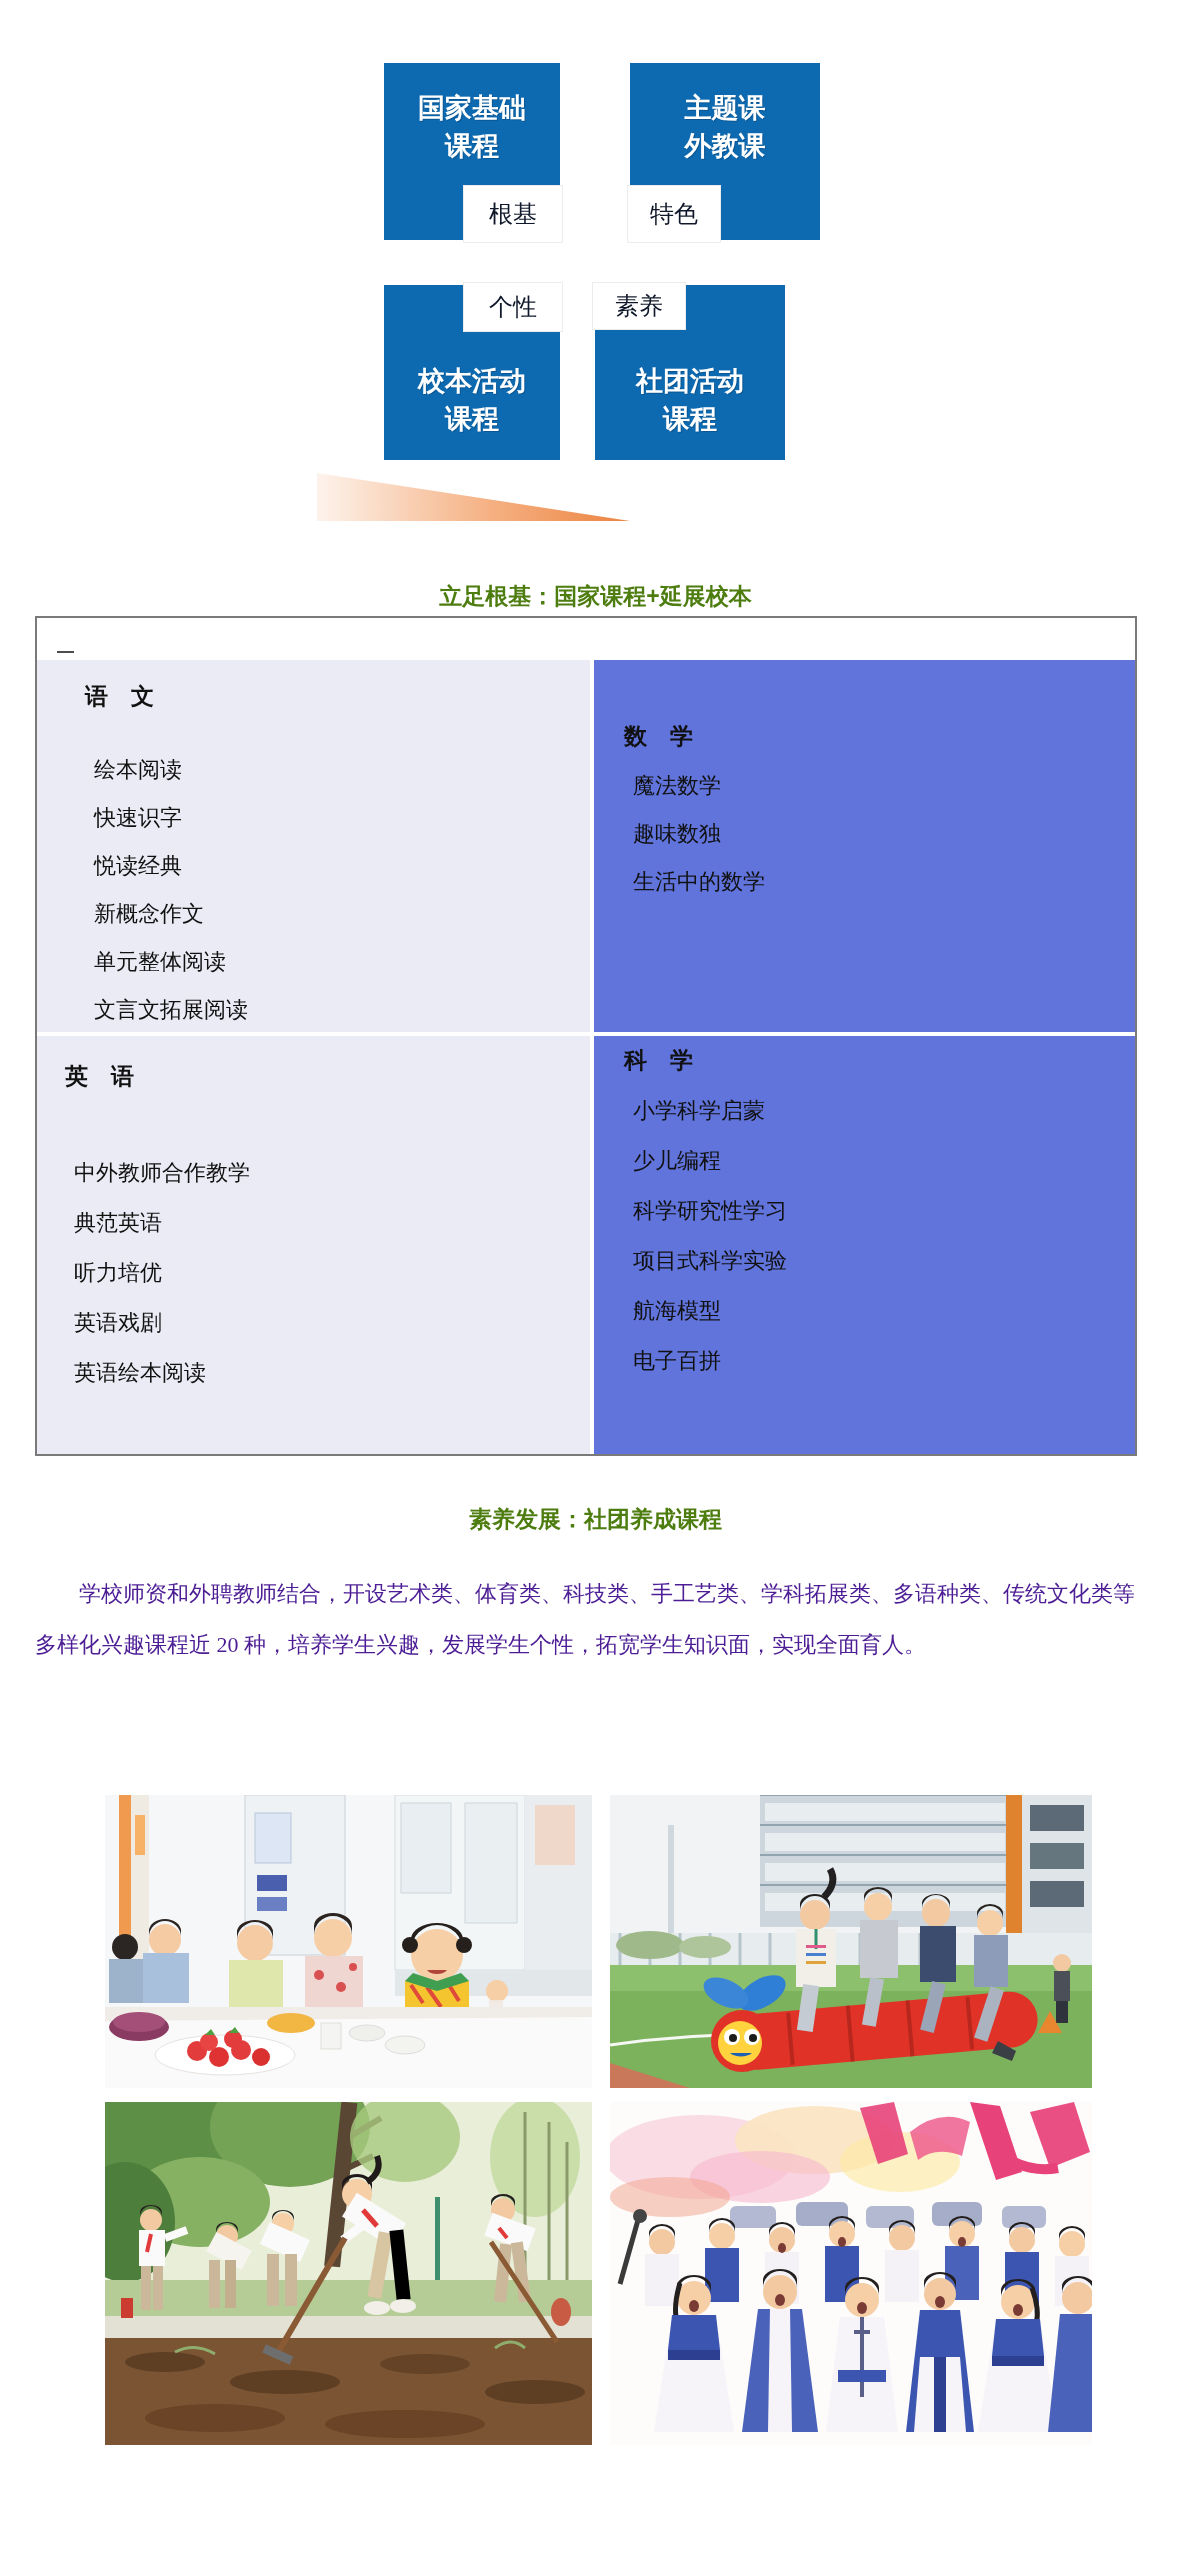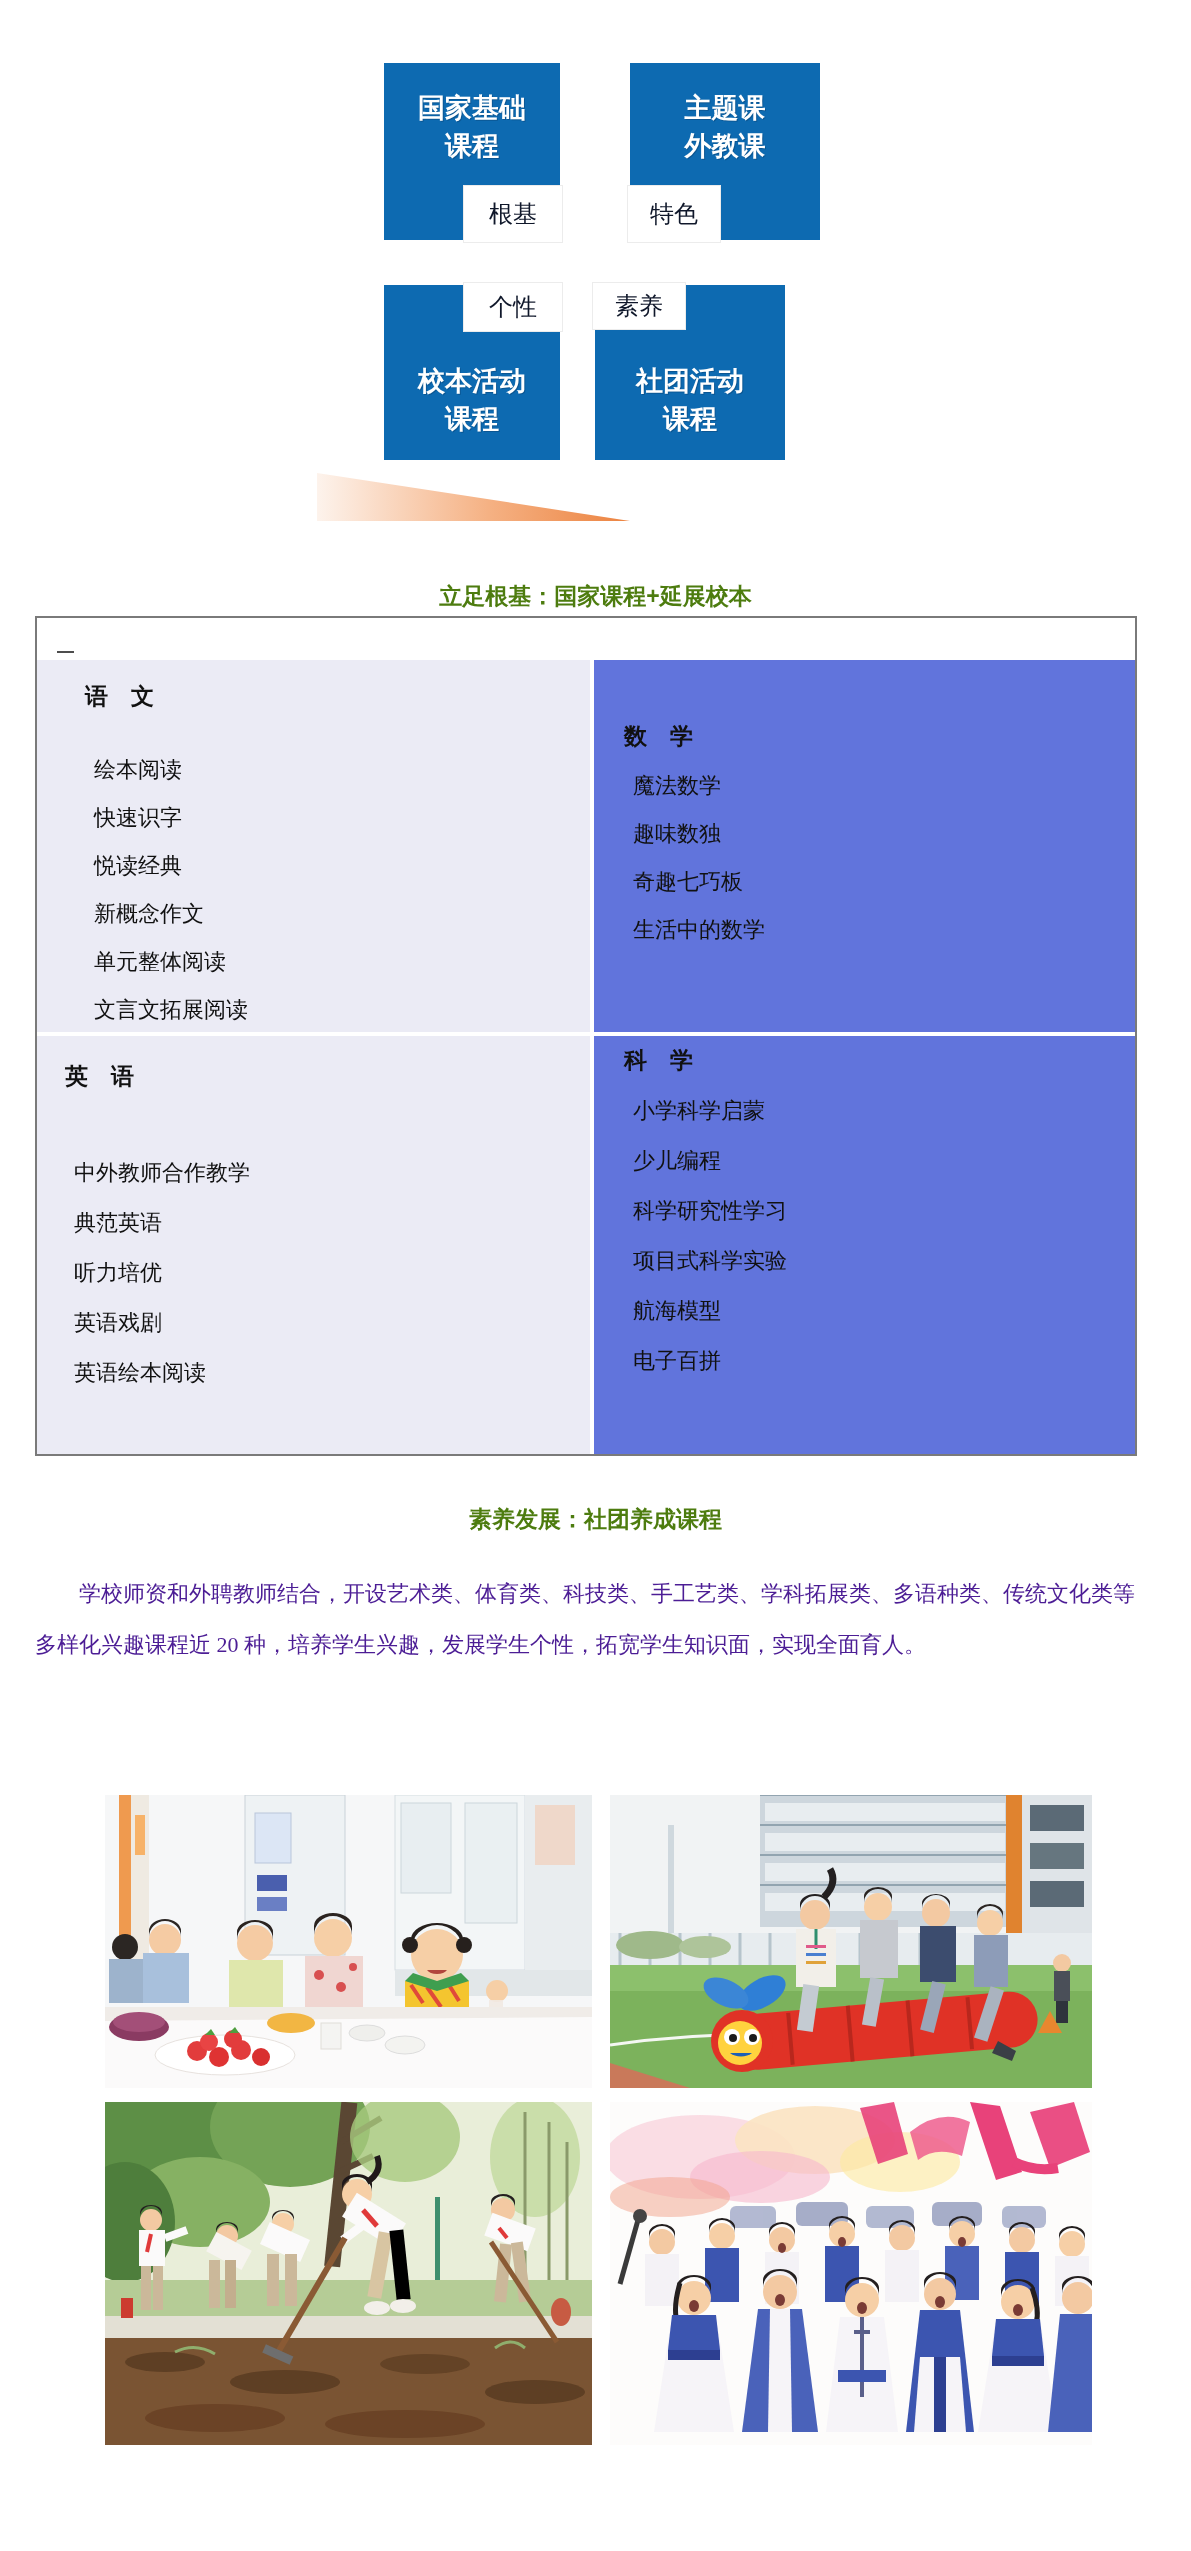--- a/index.html
+++ b/index.html
@@ -111,21 +111,20 @@
         <div class="titem">新概念作文</div>
         <div class="titem">单元整体阅读</div>
         <div class="titem">文言文拓展阅读</div>
       </div>
 
       <div class="cell cell-right r1">
         <div class="thead">数　学</div>
         <div class="gap2"></div>
         <div class="titem">魔法数学</div>
         <div class="titem">趣味数独</div>
-        <div class="titem">奇趣七巧板</div>
         <div class="titem">生活中的数学</div>
       </div>
 
       <div class="cell cell-left l2">
         <div class="thead">英　语</div>
         <div class="gap48"></div>
         <div class="titem">中外教师合作教学</div>
         <div class="titem">典范英语</div>
         <div class="titem">听力培优</div>
         <div class="titem">英语戏剧</div>

